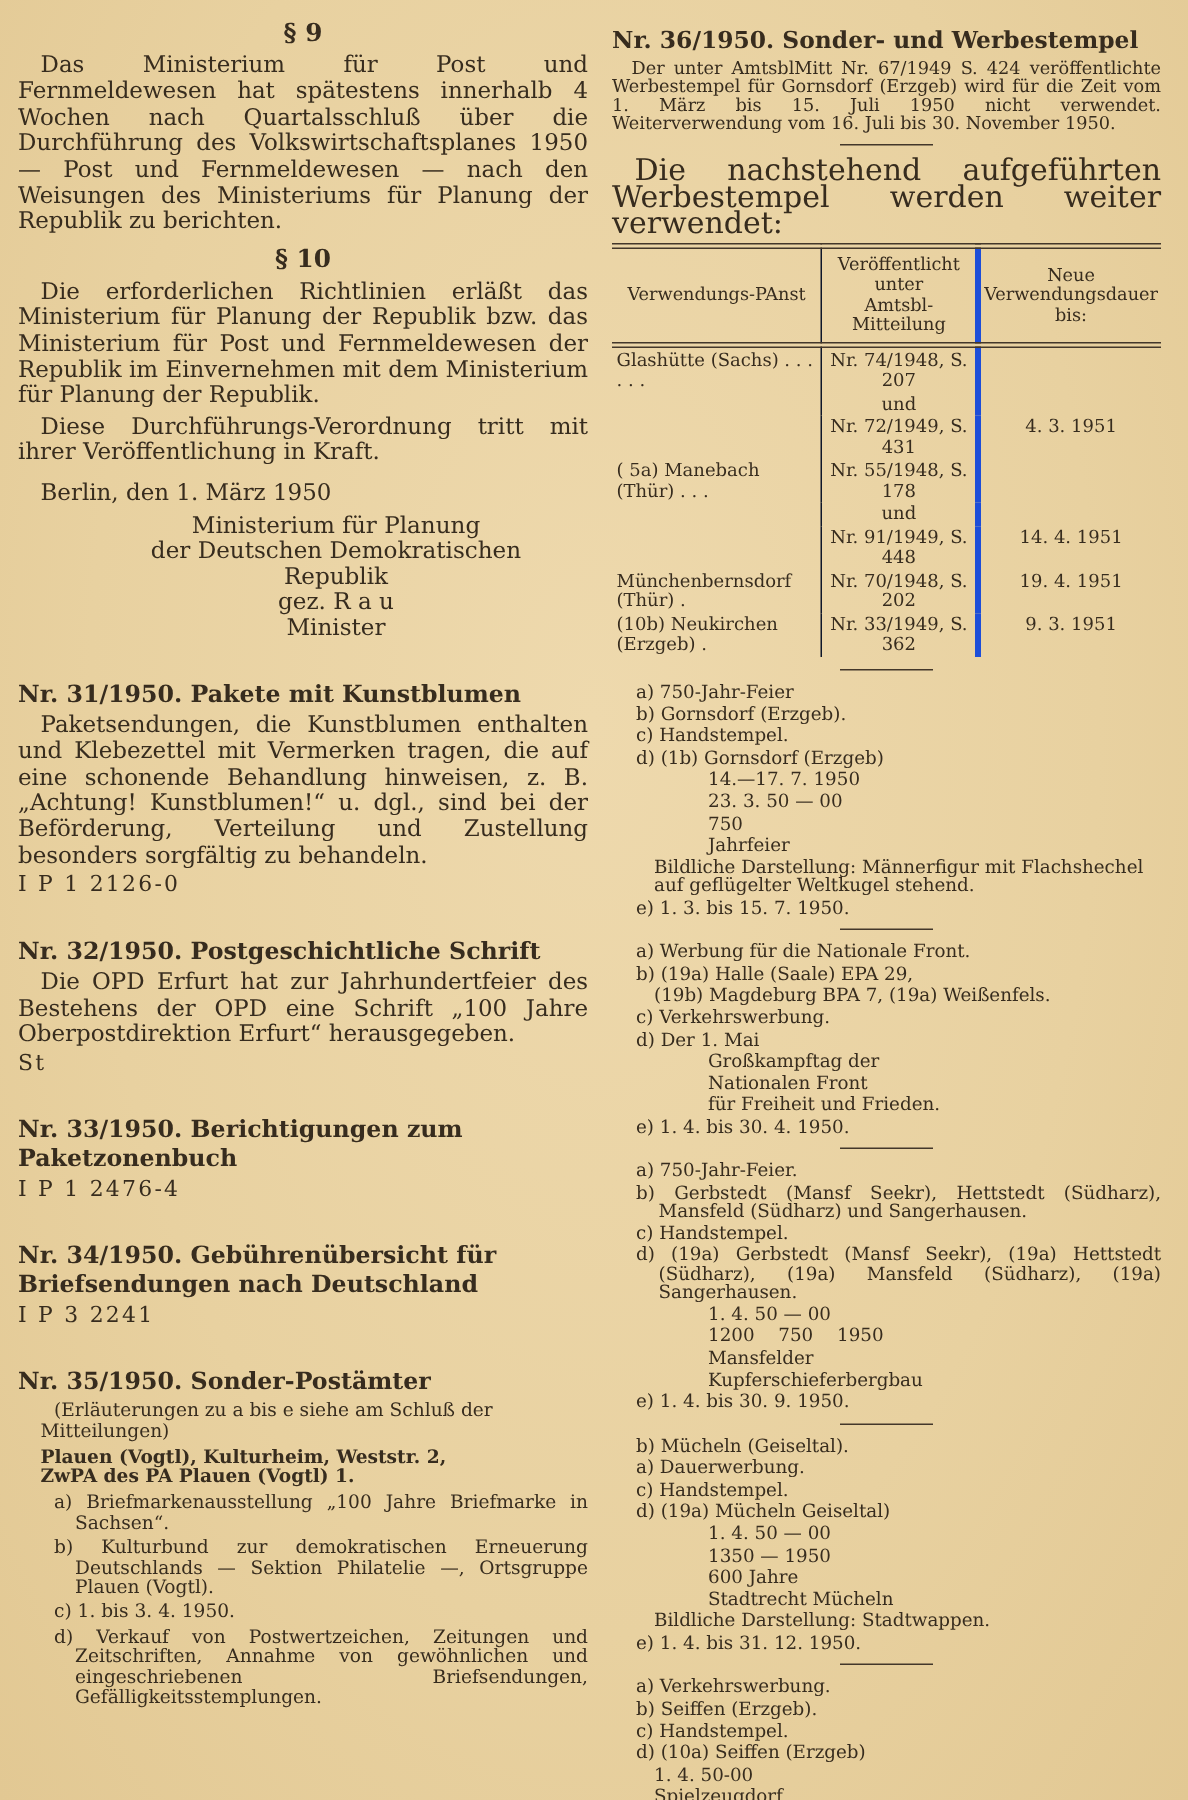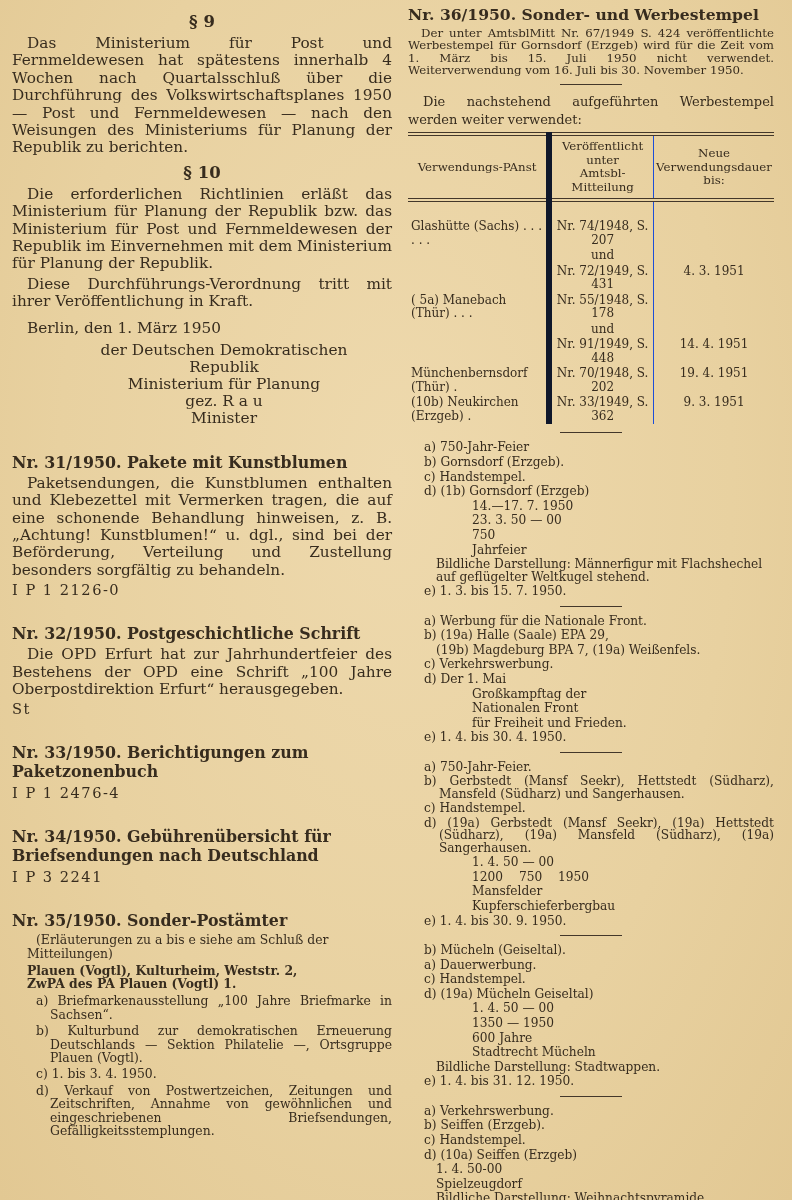--- a/index.html
+++ b/index.html
@@ -24,34 +24,34 @@
   .sh{font-weight:bold;font-size:15.8px;line-height:19px;margin:26px 0 3px;}
   .ref{font-size:14.6px;margin-top:2px;letter-spacing:1.5px;}
 
   
   .n35{margin-left:24px;font-size:12.4px;line-height:13.2px;}
   .note{margin:1px 0 4px -9px;text-indent:9px;}
   .venue{font-weight:bold;line-height:13.6px;margin-left:-9px;}
   .sli{padding-left:14px;text-indent:-14px;text-align:justify;margin-top:3.5px;}
 
   
-  .shr{font-weight:bold;font-size:15.6px;line-height:18px;margin:0 0 3px;}
+  .shr{font-weight:bold;font-size:15.6px;line-height:18px;margin:12px 0 3px;}
   .pxs{font-size:11.8px;line-height:12.3px;text-align:justify;text-indent:13px;margin:0;}
-  .intro{font-size:13px;line-height:17.6px;text-align:justify;text-indent:15px;margin:2px 0 4px;}
+  .intro{font-size:20px;line-height:17.6px;text-align:justify;text-indent:15px;margin:2px 0 4px;}
   .hr-short{width:62px;border:0;border-top:1px solid #43372a;margin:8px auto;}
 
   table.wt{width:100%;border-collapse:collapse;border-top:4px double #43372a;
            font-size:12px;line-height:13.5px;margin-top:2px;}
   table.wt thead tr{border-bottom:4px double #43372a;}
   table.wt th{font-weight:normal;text-align:center;white-space:pre-line;padding:4px 2px;font-size:11.8px;}
   table.wt td{padding:1px 3px;vertical-align:top;}
   .cc1{width:46%;text-align:left;}
-  .cc2{width:36%;text-align:center;border-left:6px solid #0f172a;}
-  .cc3{width:18%;text-align:center;border-left:1px solid #1d4ed8;}
-  table.wt tbody tr.grp td{padding-top:18px;}
+  .cc2{width:36%;text-align:center;border-left:1px solid #0f172a;}
+  .cc3{width:18%;text-align:center;border-left:4px solid #1d4ed8;}
+  table.wt tbody tr.grp td{padding-top:2px;}
 
   .stamp{margin-left:16px;font-size:12.2px;line-height:12.4px;}
   .li{padding-left:15px;text-indent:-15px;margin-top:2.2px;text-align:justify;}
   .mid{margin-left:12px;margin-top:2.2px;}
   .ins{margin-left:48px;margin-top:2.2px;}
   .sp{word-spacing:12px;}
 </style>
 </head>
 <body>
 
@@ -61,22 +61,22 @@
     <div class="cl">
 
       <div class="hc">§ 9</div>
       <p class="pl">Das Ministerium für Post und Fernmeldewesen hat spätestens innerhalb 4 Wochen nach Quartalsschluß über die Durchführung des Volkswirtschaftsplanes 1950 — Post und Fernmeldewesen — nach den Weisungen des Ministeriums für Planung der Republik zu berichten.</p>
 
       <div class="hc">§ 10</div>
       <p class="pl">Die erforderlichen Richtlinien erläßt das Ministerium für Planung der Republik bzw. das Ministerium für Post und Fernmeldewesen der Republik im Einvernehmen mit dem Ministerium für Planung der Republik.</p>
       <p class="pl pl2">Diese Durchführungs-Verordnung tritt mit ihrer Veröffentlichung in Kraft.</p>
       <div class="dateline">Berlin, den 1. März 1950</div>
       <div class="sig">
+        <div>Ministerium für Planung</div>
         <div>der Deutschen Demokratischen Republik</div>
-        <div>Ministerium für Planung</div>
         <div>gez. R a u</div>
         <div>Minister</div>
       </div>
 
       <div class="sh">Nr. 31/1950. Pakete mit Kunstblumen</div>
       <p class="pl">Paketsendungen, die Kunstblumen enthalten und Klebezettel mit Vermerken tragen, die auf eine schonende Behandlung hinweisen, z. B. „Achtung! Kunstblumen!“ u. dgl., sind bei der Beförderung, Verteilung und Zustellung besonders sorgfältig zu behandeln.</p>
       <div class="ref">I P 1 2126-0</div>
 
       <div class="sh">Nr. 32/1950. Postgeschichtliche Schrift</div>
       <p class="pl">Die OPD Erfurt hat zur Jahrhundertfeier des Bestehens der OPD eine Schrift „100 Jahre Oberpostdirektion Erfurt“ herausgegeben.</p>

